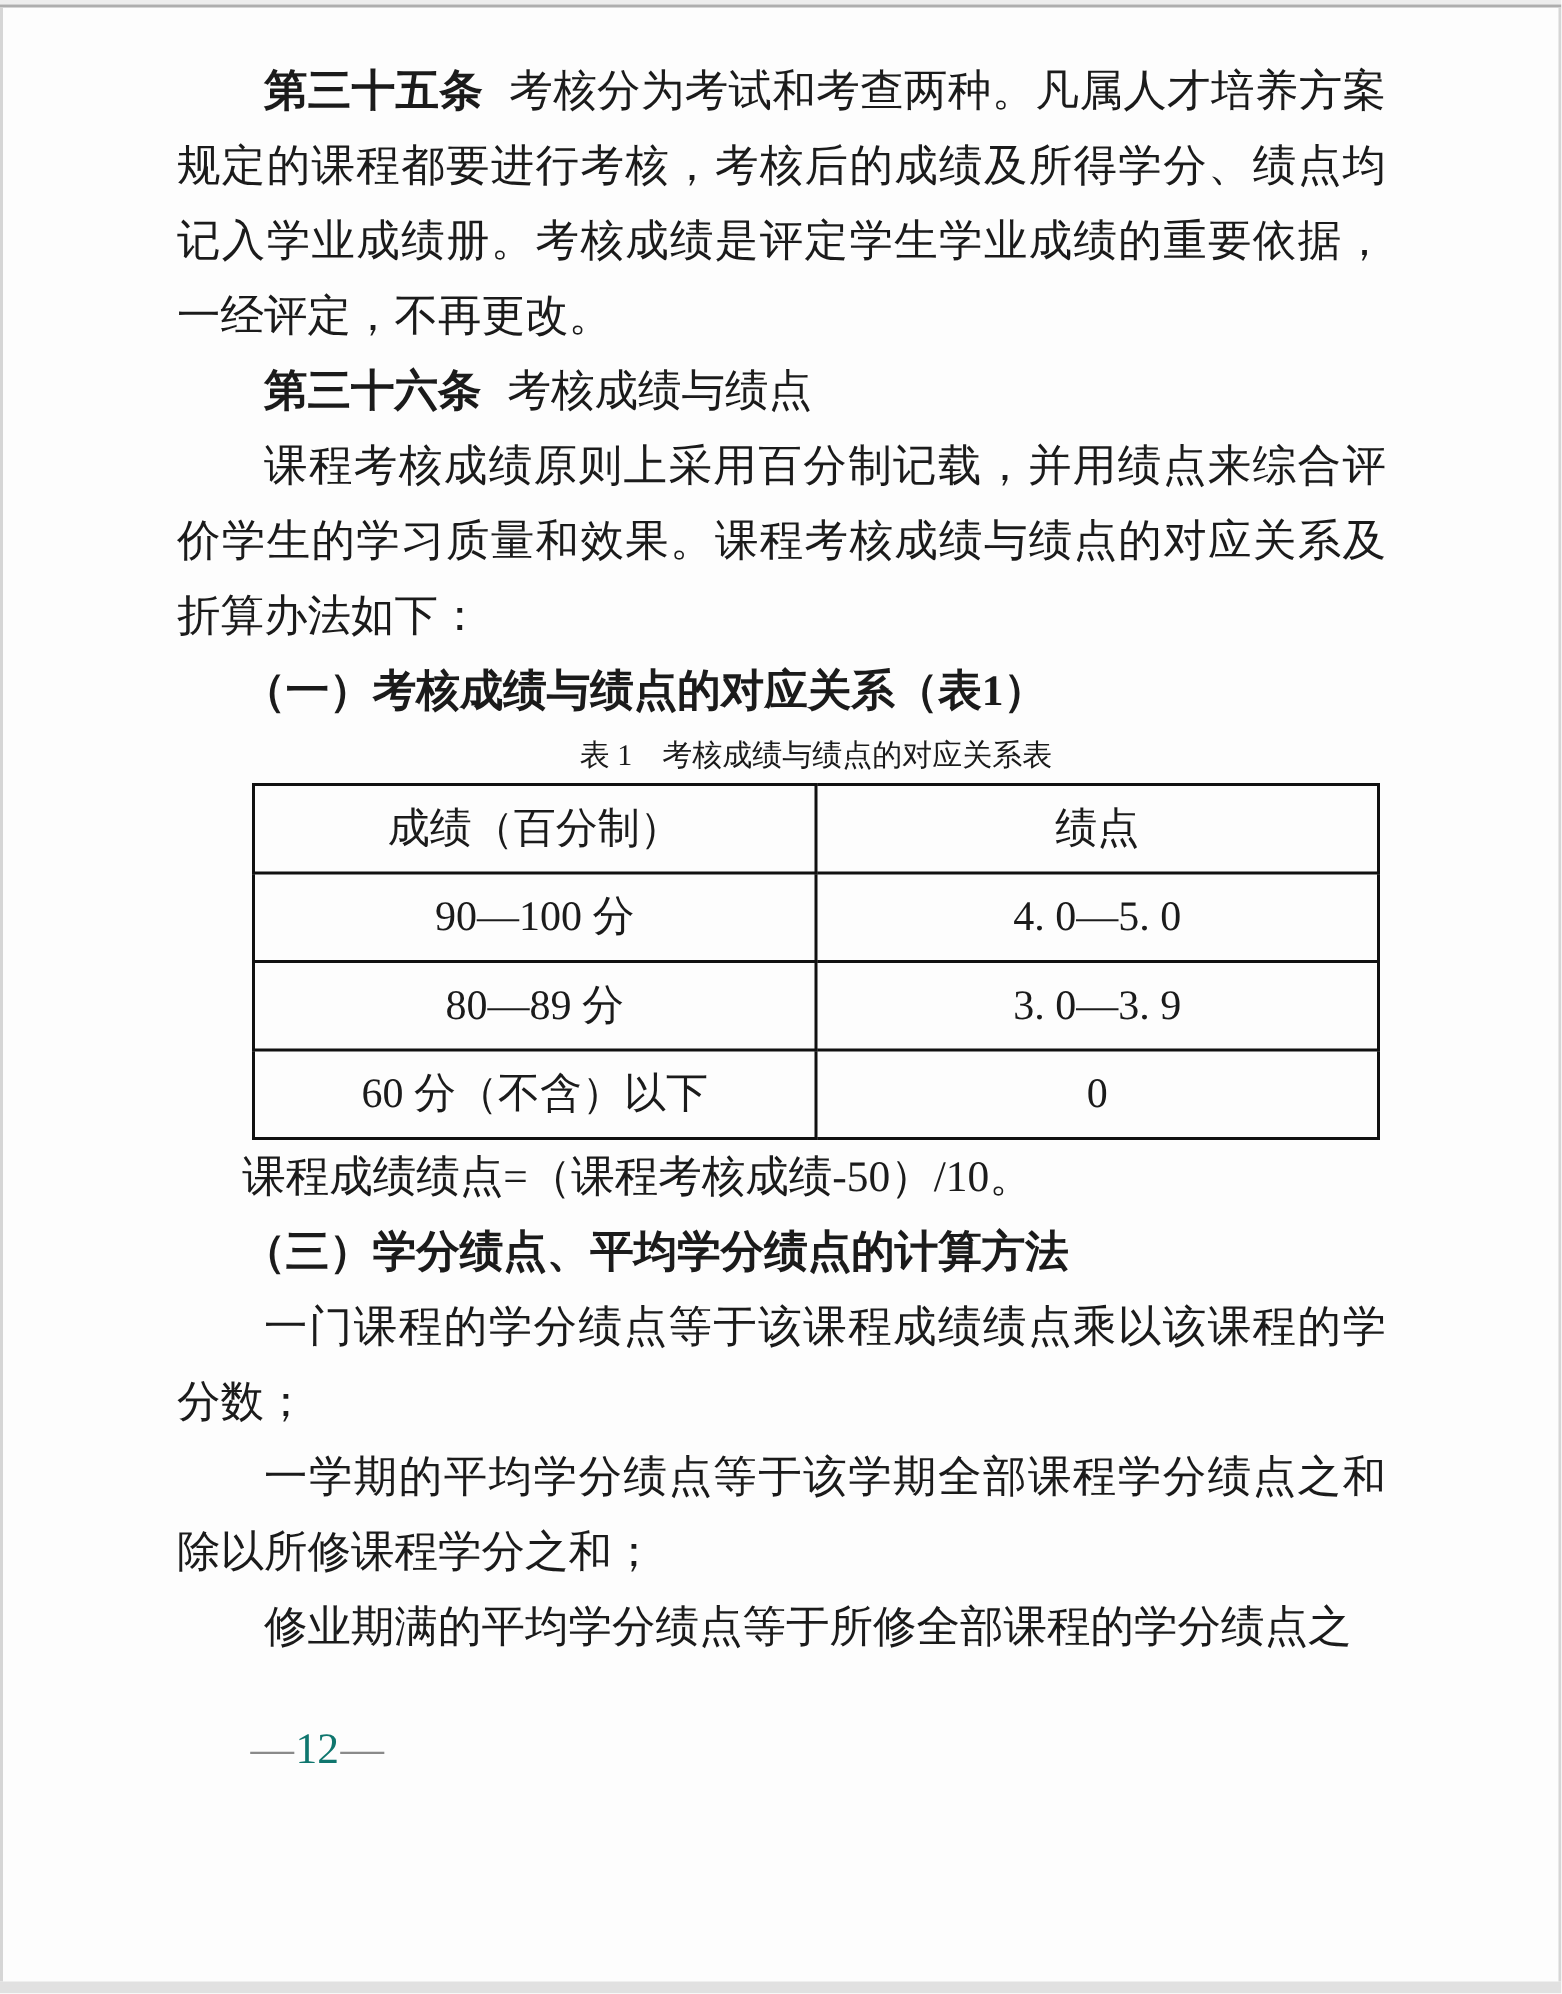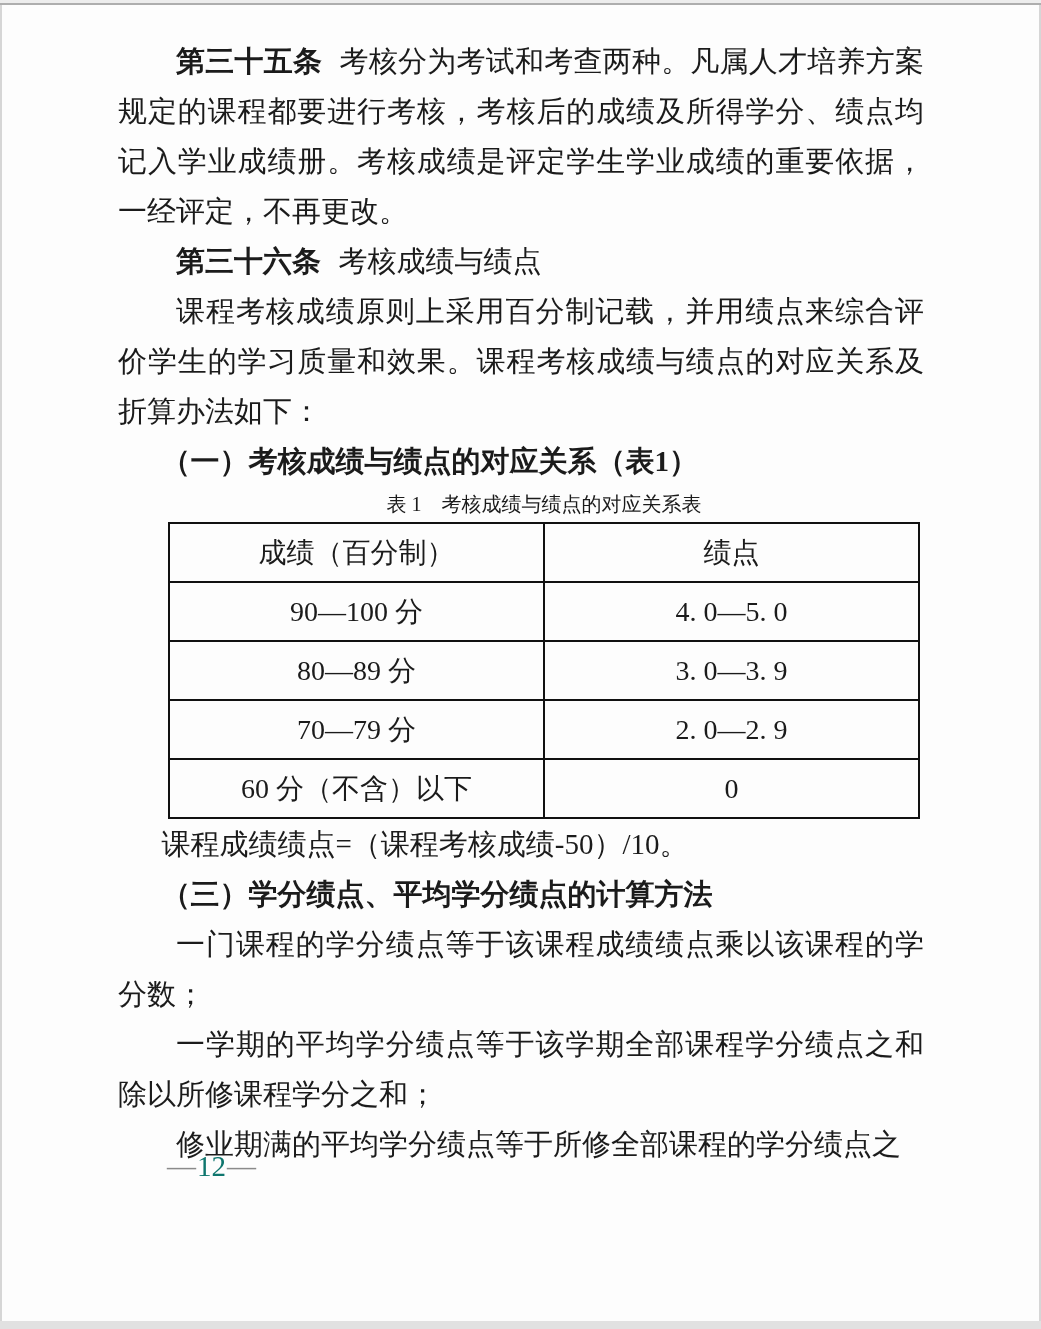--- a/index.html
+++ b/index.html
@@ -105,24 +105,20 @@
       </tr>
       <tr>
         <td>90—100 分</td>
         <td>4. 0—5. 0</td>
       </tr>
       <tr>
         <td>80—89 分</td>
         <td>3. 0—3. 9</td>
       </tr>
       <tr>
-        <td>70—79 分</td>
-        <td>2. 0—2. 9</td>
-      </tr>
-      <tr>
         <td>60 分（不含）以下</td>
         <td>0</td>
       </tr>
     </tbody>
       </table>
 
 
     <p class="para indent-sm">课程成绩绩点=（课程考核成绩-50）/10。</p>
 
     <p class="para sec-heading">（三）学分绩点、平均学分绩点的计算方法</p>

